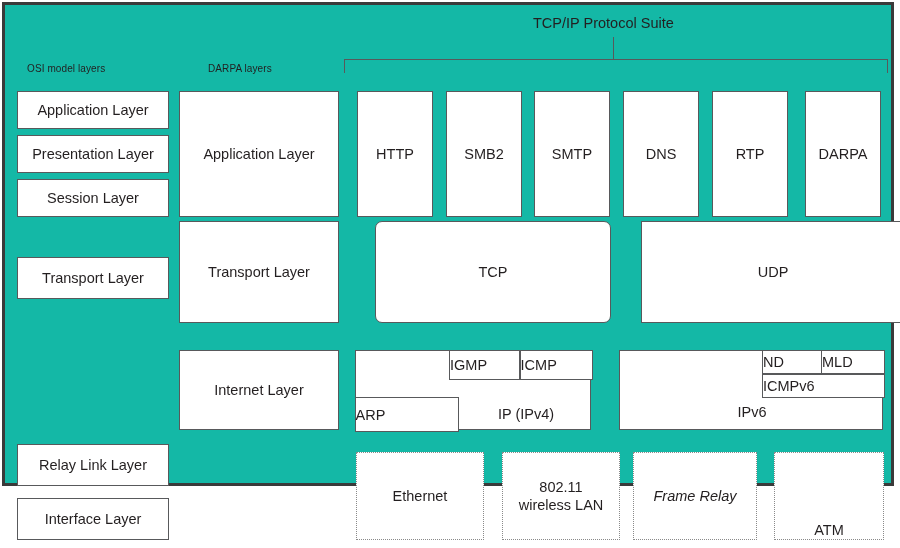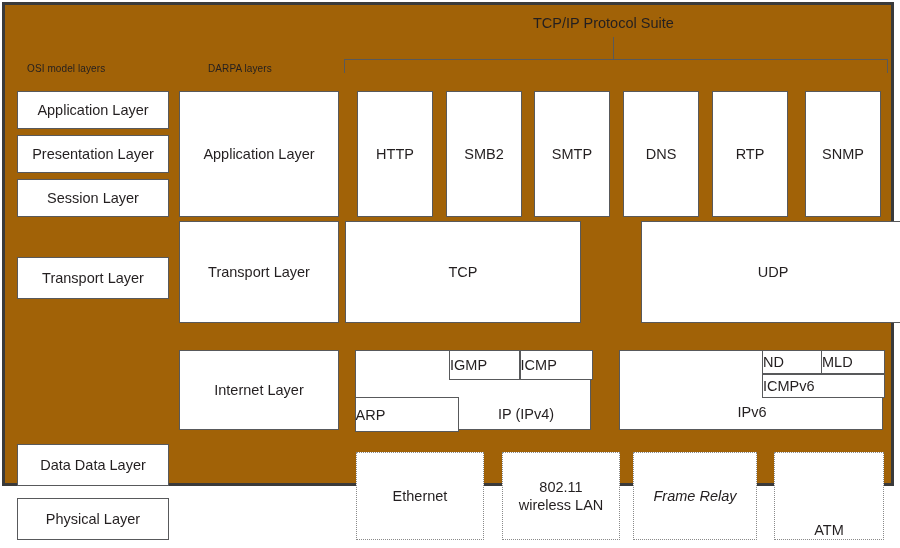--- a/index.html
+++ b/index.html
@@ -21,21 +21,21 @@
   }
   
   #frame {
     position: absolute;
     left: 2px;
     top: 2px;
     width: 892px;
     height: 484px;
     border: 3px solid #3a3a3a;
     box-sizing: border-box;
-    background: #a16207;
+    background: #14b8a6;
   }
   .col-header {
     position: absolute;
     font-size: 10px;
     color: #231f20;
     white-space: nowrap;
     letter-spacing: 0.1px;
   }
   .box {
     position: absolute;
@@ -116,24 +116,24 @@
     <div class="box" style="left:12px; top:130px; width:152px; height:38px;">
       <span class="lbl">Presentation Layer</span>
     </div>
     <div class="box" style="left:12px; top:174px; width:152px; height:38px;">
       <span class="lbl">Session Layer</span>
     </div>
     <div class="box" style="left:12px; top:252px; width:152px; height:42px;">
       <span class="lbl">Transport Layer</span>
     </div>
     <div class="box" style="left:12px; top:439px; width:152px; height:42px;">
-      <span class="lbl">Data Data Layer</span>
+      <span class="lbl">Relay Link Layer</span>
     </div>
     <div class="box" style="left:12px; top:493px; width:152px; height:42px;">
-      <span class="lbl">Physical Layer</span>
+      <span class="lbl">Interface Layer</span>
     </div>
 
     <div class="box" style="left:174px; top:86px; width:160px; height:126px;">
       <span class="lbl">Application Layer</span>
     </div>
     <div class="box" style="left:174px; top:216px; width:160px; height:102px;">
       <span class="lbl">Transport Layer</span>
     </div>
     <div class="box" style="left:174px; top:345px; width:160px; height:80px;">
       <span class="lbl">Internet Layer</span>
@@ -148,24 +148,24 @@
     <div class="box" style="left:529px; top:86px; width:76px; height:126px;">
       <span class="lbl">SMTP</span>
     </div>
     <div class="box" style="left:618px; top:86px; width:76px; height:126px;">
       <span class="lbl">DNS</span>
     </div>
     <div class="box" style="left:707px; top:86px; width:76px; height:126px;">
       <span class="lbl">RTP</span>
     </div>
     <div class="box" style="left:800px; top:86px; width:76px; height:126px;">
-      <span class="lbl">SNMP</span>
-    </div>
-
-    <div class="box" style="left:340px; top:216px; width:236px; height:102px;">
+      <span class="lbl">DARPA</span>
+    </div>
+
+    <div class="box" style="left:370px; top:216px; width:236px; height:102px;border-radius:7px;">
       <span class="lbl">TCP</span>
     </div>
     <div class="box" style="left:636px; top:216px; width:264px; height:102px;">
       <span class="lbl">UDP</span>
     </div>
 
     <div class="box" style="left:350px; top:345px; width:236px; height:80px;">
       <div class="subcell" style="left:93px; top:-1.4px; width:71px; height:30px;">
         <span>IGMP</span>
       </div>

